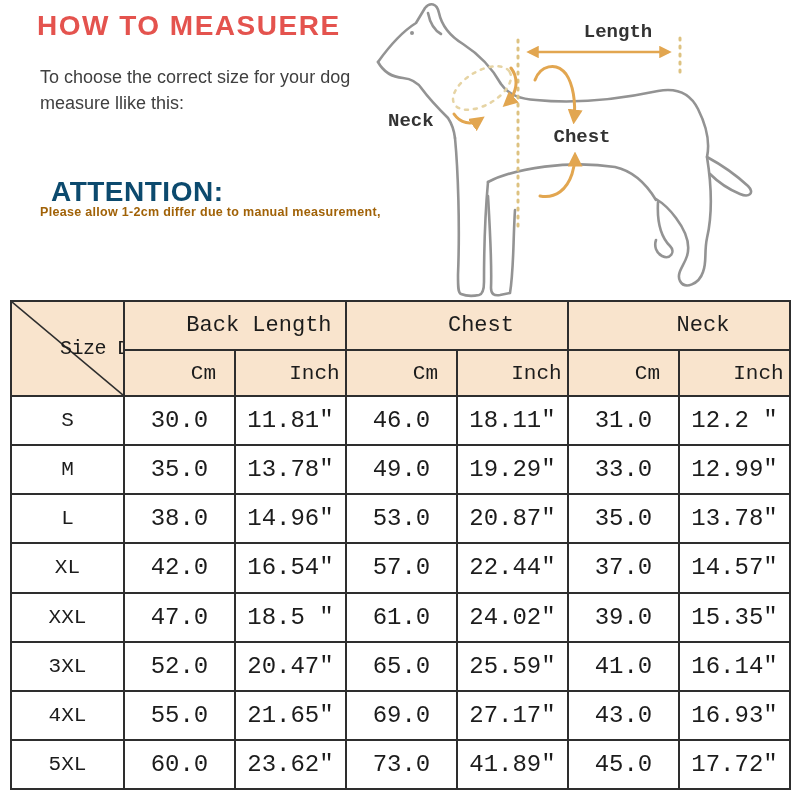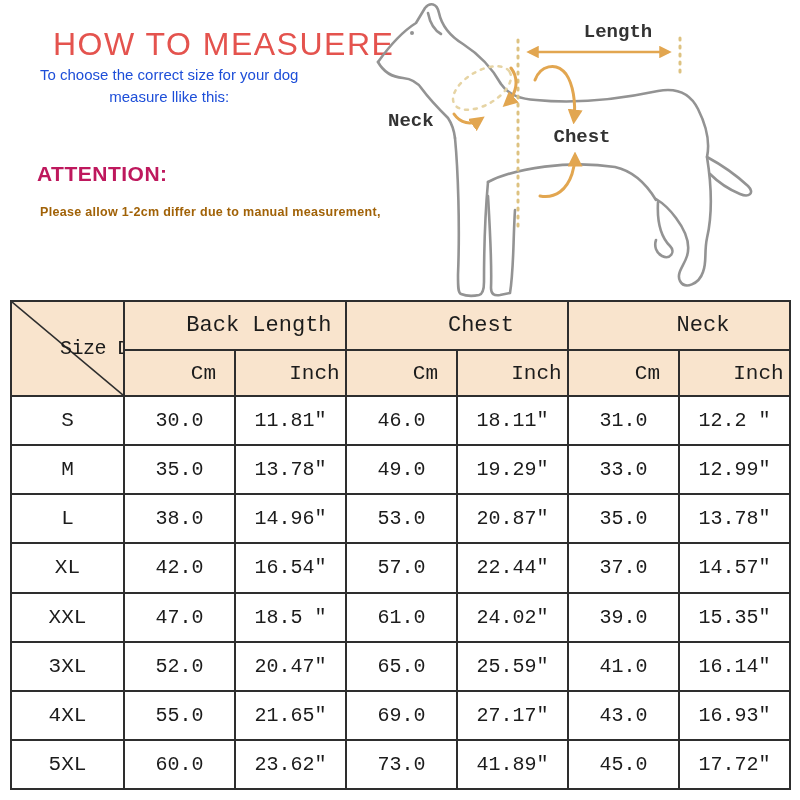--- a/index.html
+++ b/index.html
@@ -1,32 +1,32 @@
 <!DOCTYPE html>
 <html><head>
 <meta charset="utf-8">
 <style>
   html,body { margin:0; padding:0; background:#fff; }
   .canvas {
     position:relative; width:800px; height:800px; background:#ffffff;
     overflow:hidden; font-family:"Liberation Sans", sans-serif;
   }
   .page-title {
-    position:absolute; left:37px; top:10px; margin:16px;
-    font-size:32px; font-weight:normal; letter-spacing:1.5px;
+    position:absolute; left:37px; top:10px; margin:0;
+    font-size:28px; font-weight:bold; letter-spacing:1.5px;
     color:#e4534e; font-family:"Liberation Sans", sans-serif;
   }
   .intro {
     position:absolute; left:40px; top:64px; margin:0;
-    font-size:15px; line-height:1.45; color:#1d4ed8;text-align:center;
+    font-size:18px; line-height:1.45; color:#404040;
   }
   .attention-heading {
-    position:absolute; left:37px; top:162px; margin:0;
-    font-size:21px; font-weight:bold; letter-spacing:0.5px;
-    color:#be185d;
+    position:absolute; left:37px; top:162px; margin:14px;
+    font-size:28px; font-weight:bold; letter-spacing:0.5px;
+    color:#0c4a6e;
   }
   .attention-body {
     position:absolute; left:40px; top:203px; margin:0;
     font-size:12.5px; font-weight:bold; line-height:1.55; color:#a16207;
     letter-spacing:0.3px;
   }
   .dog-svg { position:absolute; left:370px; top:0; }
   .dog-svg text {
     font-family:"Liberation Mono", monospace;
     font-weight:bold; font-size:19px; fill:#333333;
@@ -40,21 +40,21 @@
     color:#1c1c1c; background:#ffffff;
   }
   table.size-chart th, table.size-chart td {
     border:2px solid #2e2e2e; text-align:center; vertical-align:middle;
     font-weight:normal; padding:0; overflow:hidden; white-space:nowrap;
   }
   table.size-chart thead th { background:#f9e4cd; font-size:21px;padding-left:48px; }
   table.size-chart thead tr.group-row th { height:47px; font-size:22px; }
   table.size-chart thead tr.sub-row th { height:44px; }
   table.size-chart tbody th { font-size:21px; }
-  table.size-chart tbody td { font-size:20px; }
+  table.size-chart tbody td { font-size:24px; }
   th.corner { position:relative; }
   th.corner .diag { position:absolute; left:0; top:0; width:100%; height:100%; }
   th.corner .corner-label {
     position:relative; z-index:1; font-size:20px; letter-spacing:-0.5px;
   }
 </style>
 </head>
 <body>
 
 <div class="canvas">

